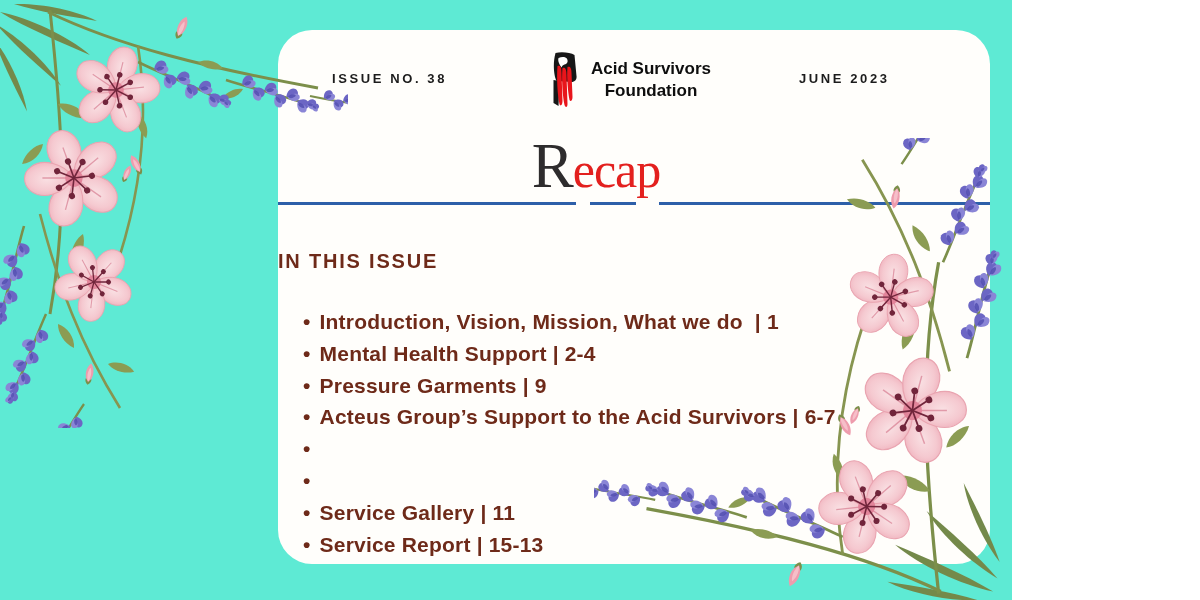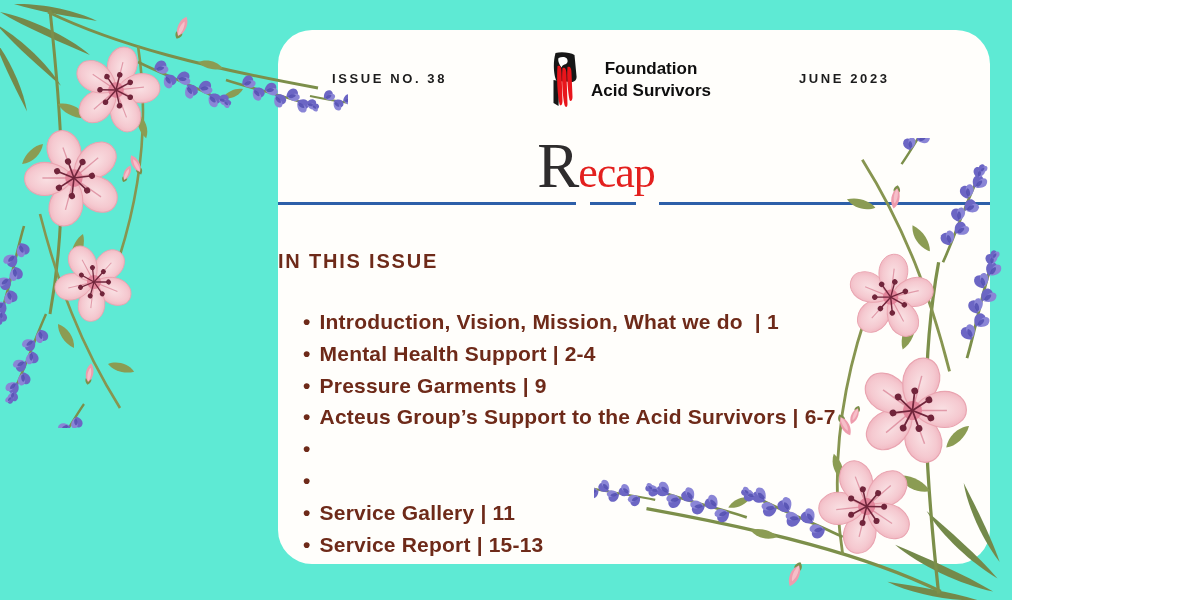--- a/index.html
+++ b/index.html
@@ -25,21 +25,21 @@
   .logo-text{width:132px;text-align:center;font-weight:bold;color:#0e0e0e;
     font-size:17px;line-height:22px;margin-left:4px;}
   
   .title{
     position:absolute;left:0;right:0;top:104px;margin:0;
     text-align:center;padding-right:76px;
     font-family:"Liberation Serif",serif;font-weight:normal;
     line-height:64px;letter-spacing:-1px;
   }
   .title .first{font-size:63px;color:#2e2c2d;}
-  .title .rest{font-size:44px;color:#e3201e;margin-top:37px;}
+  .title .rest{font-size:50px;color:#e3201e;margin-top:37px;}
   .rule-seg{position:absolute;top:172px;height:3px;background:#2d5fa9;}
   .rule-a{left:0;width:298px;}
   .rule-b{left:312px;width:46px;}
   .rule-c{left:381px;width:331px;}
   
   .toc-heading{
     position:absolute;left:0;right:0;top:220px;margin:0;text-align:left;
     padding-right:18px;font-size:20px;font-weight:bold;color:#6e2a19;
     letter-spacing:1.8px;
   }
@@ -167,22 +167,22 @@
       <svg class="logo-icon" viewBox="0 0 32 56">
         <path d="M7,1 C13,-0.5 22,0.5 26,3 L28,24 C28.5,27 27,29.5 24,30 L8,29 C5.5,24 4,12 7,1 Z" fill="#171717"></path>
         <path d="M5,28 L11,29 L10,54 L5,51 Z" fill="#171717"></path>
         <path d="M10,6 C15,3.5 20,5.5 19,10 C18,13 14,12 13,15.5 C11,12.5 9,9 10,6 Z" fill="#ffffff"></path>
         <circle cx="16.5" cy="7.5" r="1.3" fill="#ffffff"></circle>
         <path d="M9,14 C11,13 13,14 13,21 L14,49 C14,53 12,55 11,52 C9,44 8,25 9,14 Z" fill="#E8151B"></path>
         <path d="M14,16 C16,15 18,16 18,23 L19,52 C19,55.5 17,56 16,53 C14,44 13,26 14,16 Z" fill="#E8151B"></path>
         <path d="M19,15 C21,14 23,15 23,21 L24,45 C24,48.5 22,50.5 21,48 C19.5,40 18,25 19,15 Z" fill="#E8151B"></path>
       </svg>
       <div class="logo-text">
+        <div>Acid Survivors</div>
         <div>Foundation</div>
-        <div>Acid Survivors</div>
       </div>
     </div>
 
     <div class="date-label">JUNE 2023</div>
 
     <h1 class="title">
       <span class="first">R</span><span class="rest">ecap</span>
     </h1>
     <div class="rule-seg rule-a"></div>
     <div class="rule-seg rule-b"></div>

